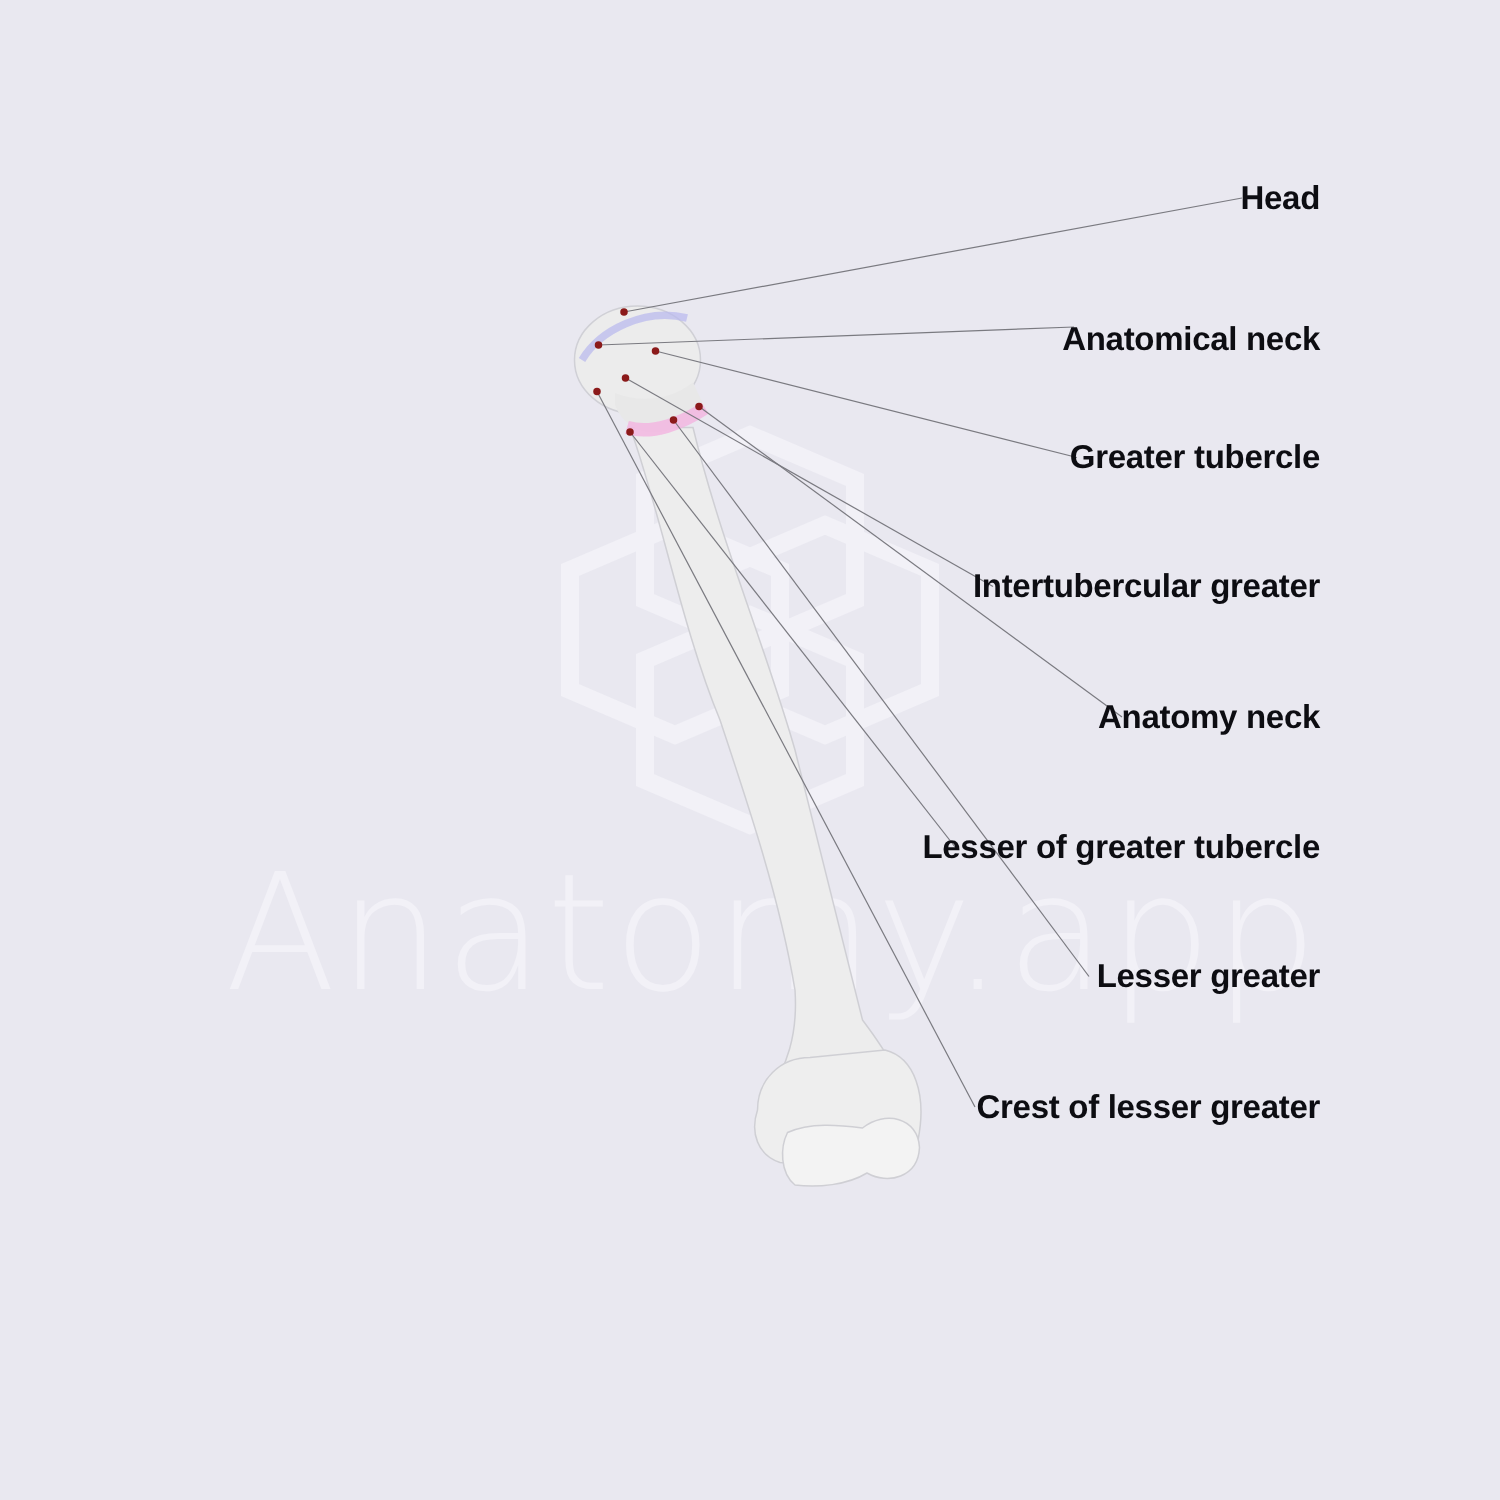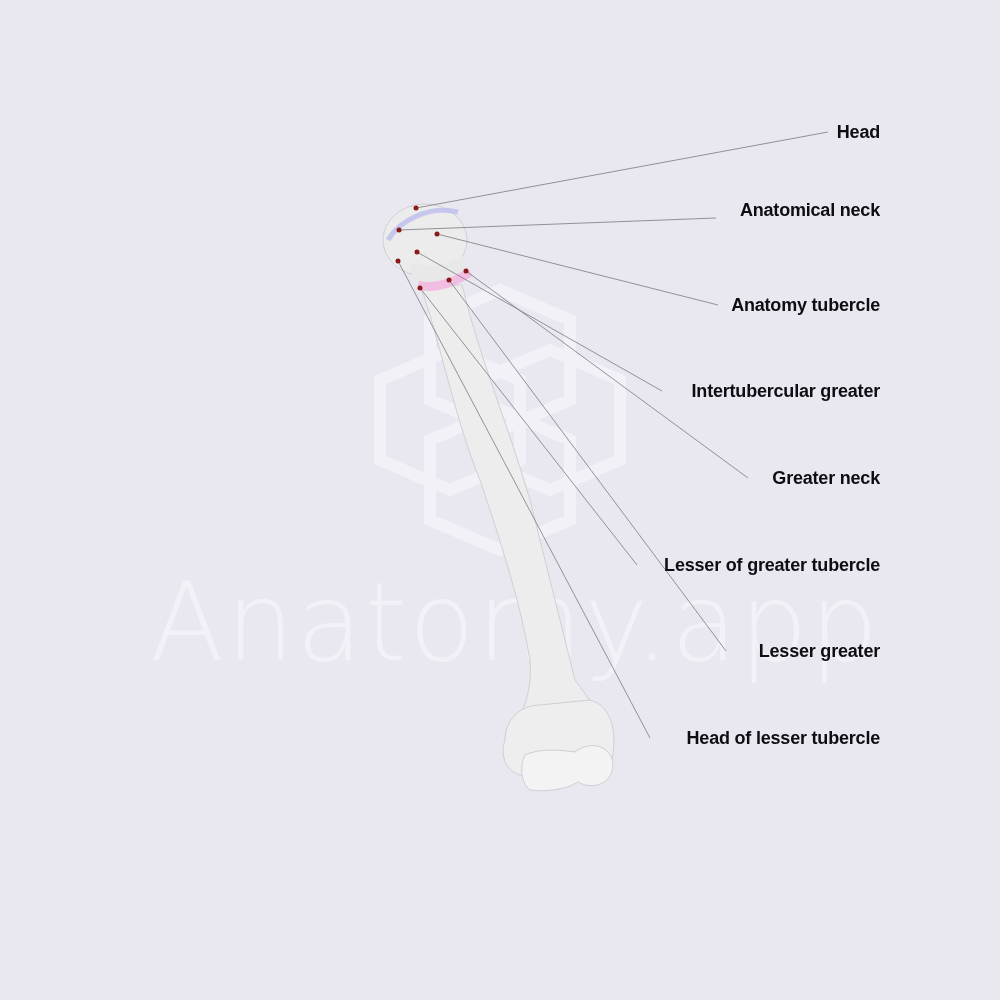--- a/index.html
+++ b/index.html
@@ -1,18 +1,18 @@
 <!DOCTYPE html>
 <html><head>
 <meta charset="utf-8">
 <style>
   html, body { margin:0; padding:0; }
   body { width:1000px; height:1000px; background:#e9e8f0; position:relative; overflow:hidden; font-family:"Liberation Sans", sans-serif; }
   #scene { position:absolute; left:0; top:0; width:1000px; height:1000px; }
-  .label { position:absolute; right:120px; font-weight:700; font-size:18px; color:#0d0d12; white-space:nowrap; transform:translateY(-50%); letter-spacing:-0.2px; }
+  .label { position:absolute; right:120px; font-weight:700; font-size:22px; color:#0d0d12; white-space:nowrap; transform:translateY(-50%); letter-spacing:-0.2px; }
   .watermark { position:absolute; left:150px; top:560px; width:700px; text-align:center; font-size:108px; color:#f2f1f7; font-family:"DejaVu Sans", sans-serif; font-weight:300; letter-spacing:2px; }
 </style>
 </head>
 <body>
 
 <div class="watermark">Anatomy.app</div>
 
 <svg id="scene" viewBox="0 0 1000 1000" xmlns="http://www.w3.org/2000/svg">
 
   <g fill="none" stroke="#f3f2f8" stroke-width="12" opacity="0.9">
@@ -55,19 +55,19 @@
     <circle cx="437" cy="234" r="2.5"></circle>
     <circle cx="417" cy="252" r="2.5"></circle>
     <circle cx="466" cy="271" r="2.5"></circle>
     <circle cx="420" cy="288" r="2.5"></circle>
     <circle cx="449" cy="280" r="2.5"></circle>
     <circle cx="398" cy="261" r="2.5"></circle>
   </g>
 </svg>
 
 <div class="label" style="top:132px">Head</div>
-<div class="label" style="top:210px">Anatomical neck</div>
-<div class="label" style="top:305px">Anatomy tubercle</div>
+<div class="label" style="top:226px">Anatomical neck</div>
+<div class="label" style="top:305px">Greater tubercle</div>
 <div class="label" style="top:391px">Intertubercular greater</div>
-<div class="label" style="top:478px">Greater neck</div>
+<div class="label" style="top:478px">Anatomy neck</div>
 <div class="label" style="top:565px">Lesser of greater tubercle</div>
 <div class="label" style="top:651px">Lesser greater</div>
-<div class="label" style="top:738px">Head of lesser tubercle</div>
+<div class="label" style="top:738px">Crest of lesser greater</div>
 
 </body></html>

